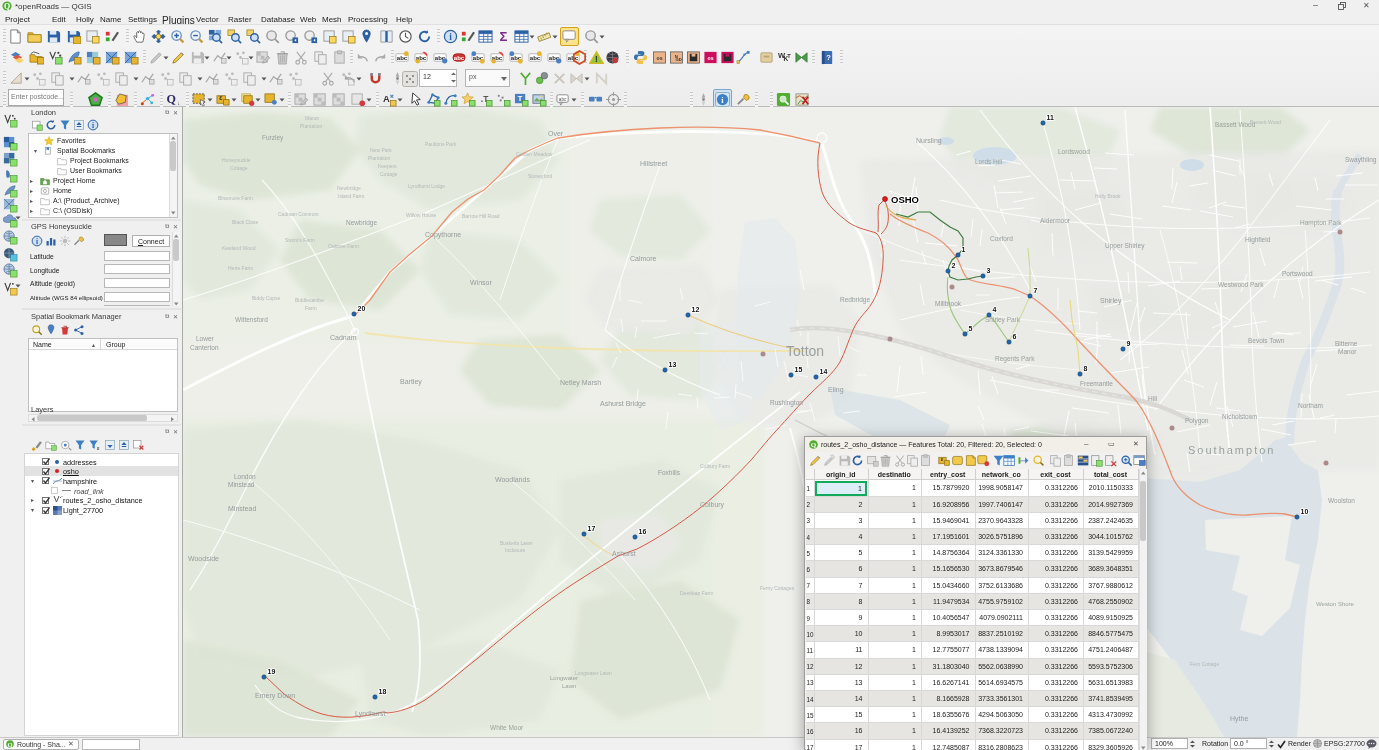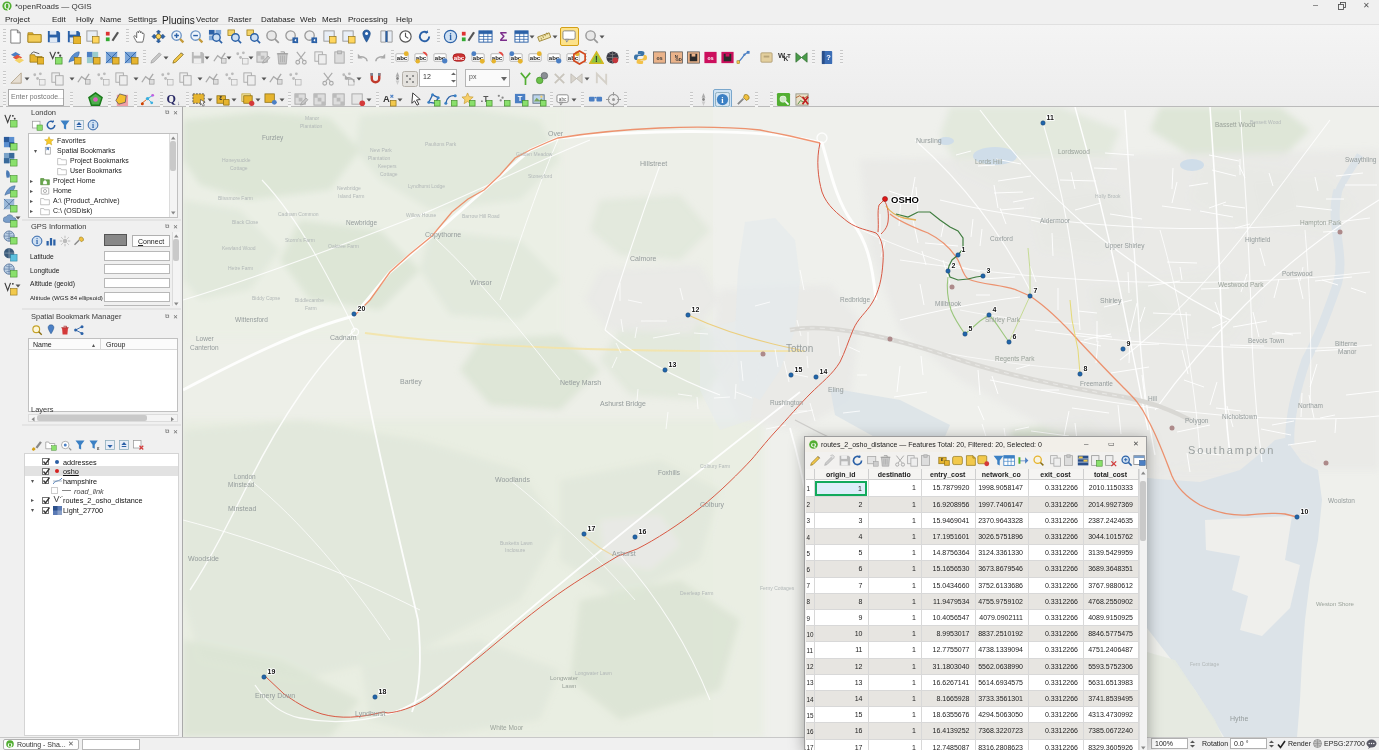--- a/index.html
+++ b/index.html
@@ -1066,21 +1066,21 @@
         <span class="abs" style="left:235px;top:315.5px;font-size:6.5px;color:#959c9c;white-space:nowrap">Wittensford</span>
         <span class="abs" style="left:330px;top:334px;font-size:7px;color:#959c9c;white-space:nowrap">Cadnam</span>
         <span class="abs" style="left:196px;top:334.5px;font-size:6.5px;color:#959c9c;white-space:nowrap">Lower</span>
         <span class="abs" style="left:190px;top:343.5px;font-size:6.5px;color:#959c9c;white-space:nowrap">Canterton</span>
         <span class="abs" style="left:400px;top:378px;font-size:7px;color:#959c9c;white-space:nowrap">Bartley</span>
         <span class="abs" style="left:560px;top:379px;font-size:7px;color:#959c9c;white-space:nowrap">Netley Marsh</span>
         <span class="abs" style="left:600px;top:400px;font-size:7px;color:#959c9c;white-space:nowrap">Ashurst Bridge</span>
         <span class="abs" style="left:640px;top:160px;font-size:7px;color:#959c9c;white-space:nowrap">Hillstreet</span>
         <span class="abs" style="left:548px;top:130px;font-size:7px;color:#959c9c;white-space:nowrap">Over</span>
         <span class="abs" style="left:630px;top:255px;font-size:7px;color:#959c9c;white-space:nowrap">Calmore</span>
-        <span class="abs" style="left:786px;top:342.5px;font-size:10px;color:#9aa0a0;white-space:nowrap">Totton</span>
+        <span class="abs" style="left:786px;top:342.5px;font-size:14px;color:#9aa0a0;white-space:nowrap">Totton</span>
         <span class="abs" style="left:916px;top:137px;font-size:7px;color:#959c9c;white-space:nowrap">Nursling</span>
         <span class="abs" style="left:1058px;top:147.5px;font-size:6.5px;color:#9aa29a;white-space:nowrap">Lordswood</span>
         <span class="abs" style="left:975px;top:157.5px;font-size:6.5px;color:#9aa29a;white-space:nowrap">Lords Hill</span>
         <span class="abs" style="left:1040px;top:216.5px;font-size:6.5px;color:#959c9c;white-space:nowrap">Aldermoor</span>
         <span class="abs" style="left:990px;top:234.5px;font-size:6.5px;color:#959c9c;white-space:nowrap">Coxford</span>
         <span class="abs" style="left:1105px;top:241.5px;font-size:6.5px;color:#959c9c;white-space:nowrap">Upper Shirley</span>
         <span class="abs" style="left:1100px;top:297px;font-size:7px;color:#959c9c;white-space:nowrap">Shirley</span>
         <span class="abs" style="left:985px;top:315.5px;font-size:6.5px;color:#9aa29a;white-space:nowrap">Shirley Park</span>
         <span class="abs" style="left:935px;top:299.5px;font-size:6.5px;color:#959c9c;white-space:nowrap">Millbrook</span>
         <span class="abs" style="left:995px;top:354.5px;font-size:6.5px;color:#9aa29a;white-space:nowrap">Regents Park</span>
@@ -1292,21 +1292,21 @@
         <path d="M1 4h5l1 2h8v8H1z" fill="#fff" stroke="#999" stroke-width="0.9"></path>
       </svg>
       <span class="abs" style="left:53px;top:206.5px;font-size:7px;color:#1a1a1a;">C:\ (OSDisk)</span>
       <span class="abs" style="left:30px;top:216.5px;font-size:6px;color:#555">▸</span>
       <svg class="abs" style="left:40px;top:215.5px" width="10" height="10" viewBox="0 0 16 16">
         <path d="M1 4h5l1 2h8v8H1z" fill="#fff" stroke="#999" stroke-width="0.9"></path>
       </svg>
       <span class="abs" style="left:53px;top:216.5px;font-size:7px;color:#1a1a1a;">D:\ (Data)</span>
     </div>
     <div class="abs" style="left:22px;top:219px;width:159px;height:2px;background:#e4e4e4"></div>
-    <span class="abs panel-title" style="left:31px;top:222px">GPS Information</span>
+    <span class="abs panel-title" style="left:31px;top:222px">GPS Honeysuckle</span>
     <span class="abs" style="left:165px;top:223px;font-size:6px;color:#666">⧉</span>
     <span class="abs" style="left:173px;top:223px;font-size:6px;color:#666">✕</span>
     <svg class="abs" style="left:31px;top:235px" width="12" height="12" viewBox="0 0 16 16">
       <circle cx="8" cy="8" r="6.5" fill="#cfe0f2" stroke="#2b61a7" stroke-width="1.3"></circle>
       <text x="8" y="11.5" font-size="10" font-weight="bold" fill="#2b61a7" text-anchor="middle" font-family="serif">i</text>
     </svg>
     <svg class="abs" style="left:45px;top:235px" width="12" height="12" viewBox="0 0 16 16">
       <rect x="2" y="8" width="3" height="6" fill="#2b61a7"></rect>
       <rect x="6.5" y="4" width="3" height="10" fill="#2b61a7"></rect>
       <rect x="11" y="6" width="3" height="8" fill="#2b61a7"></rect>

